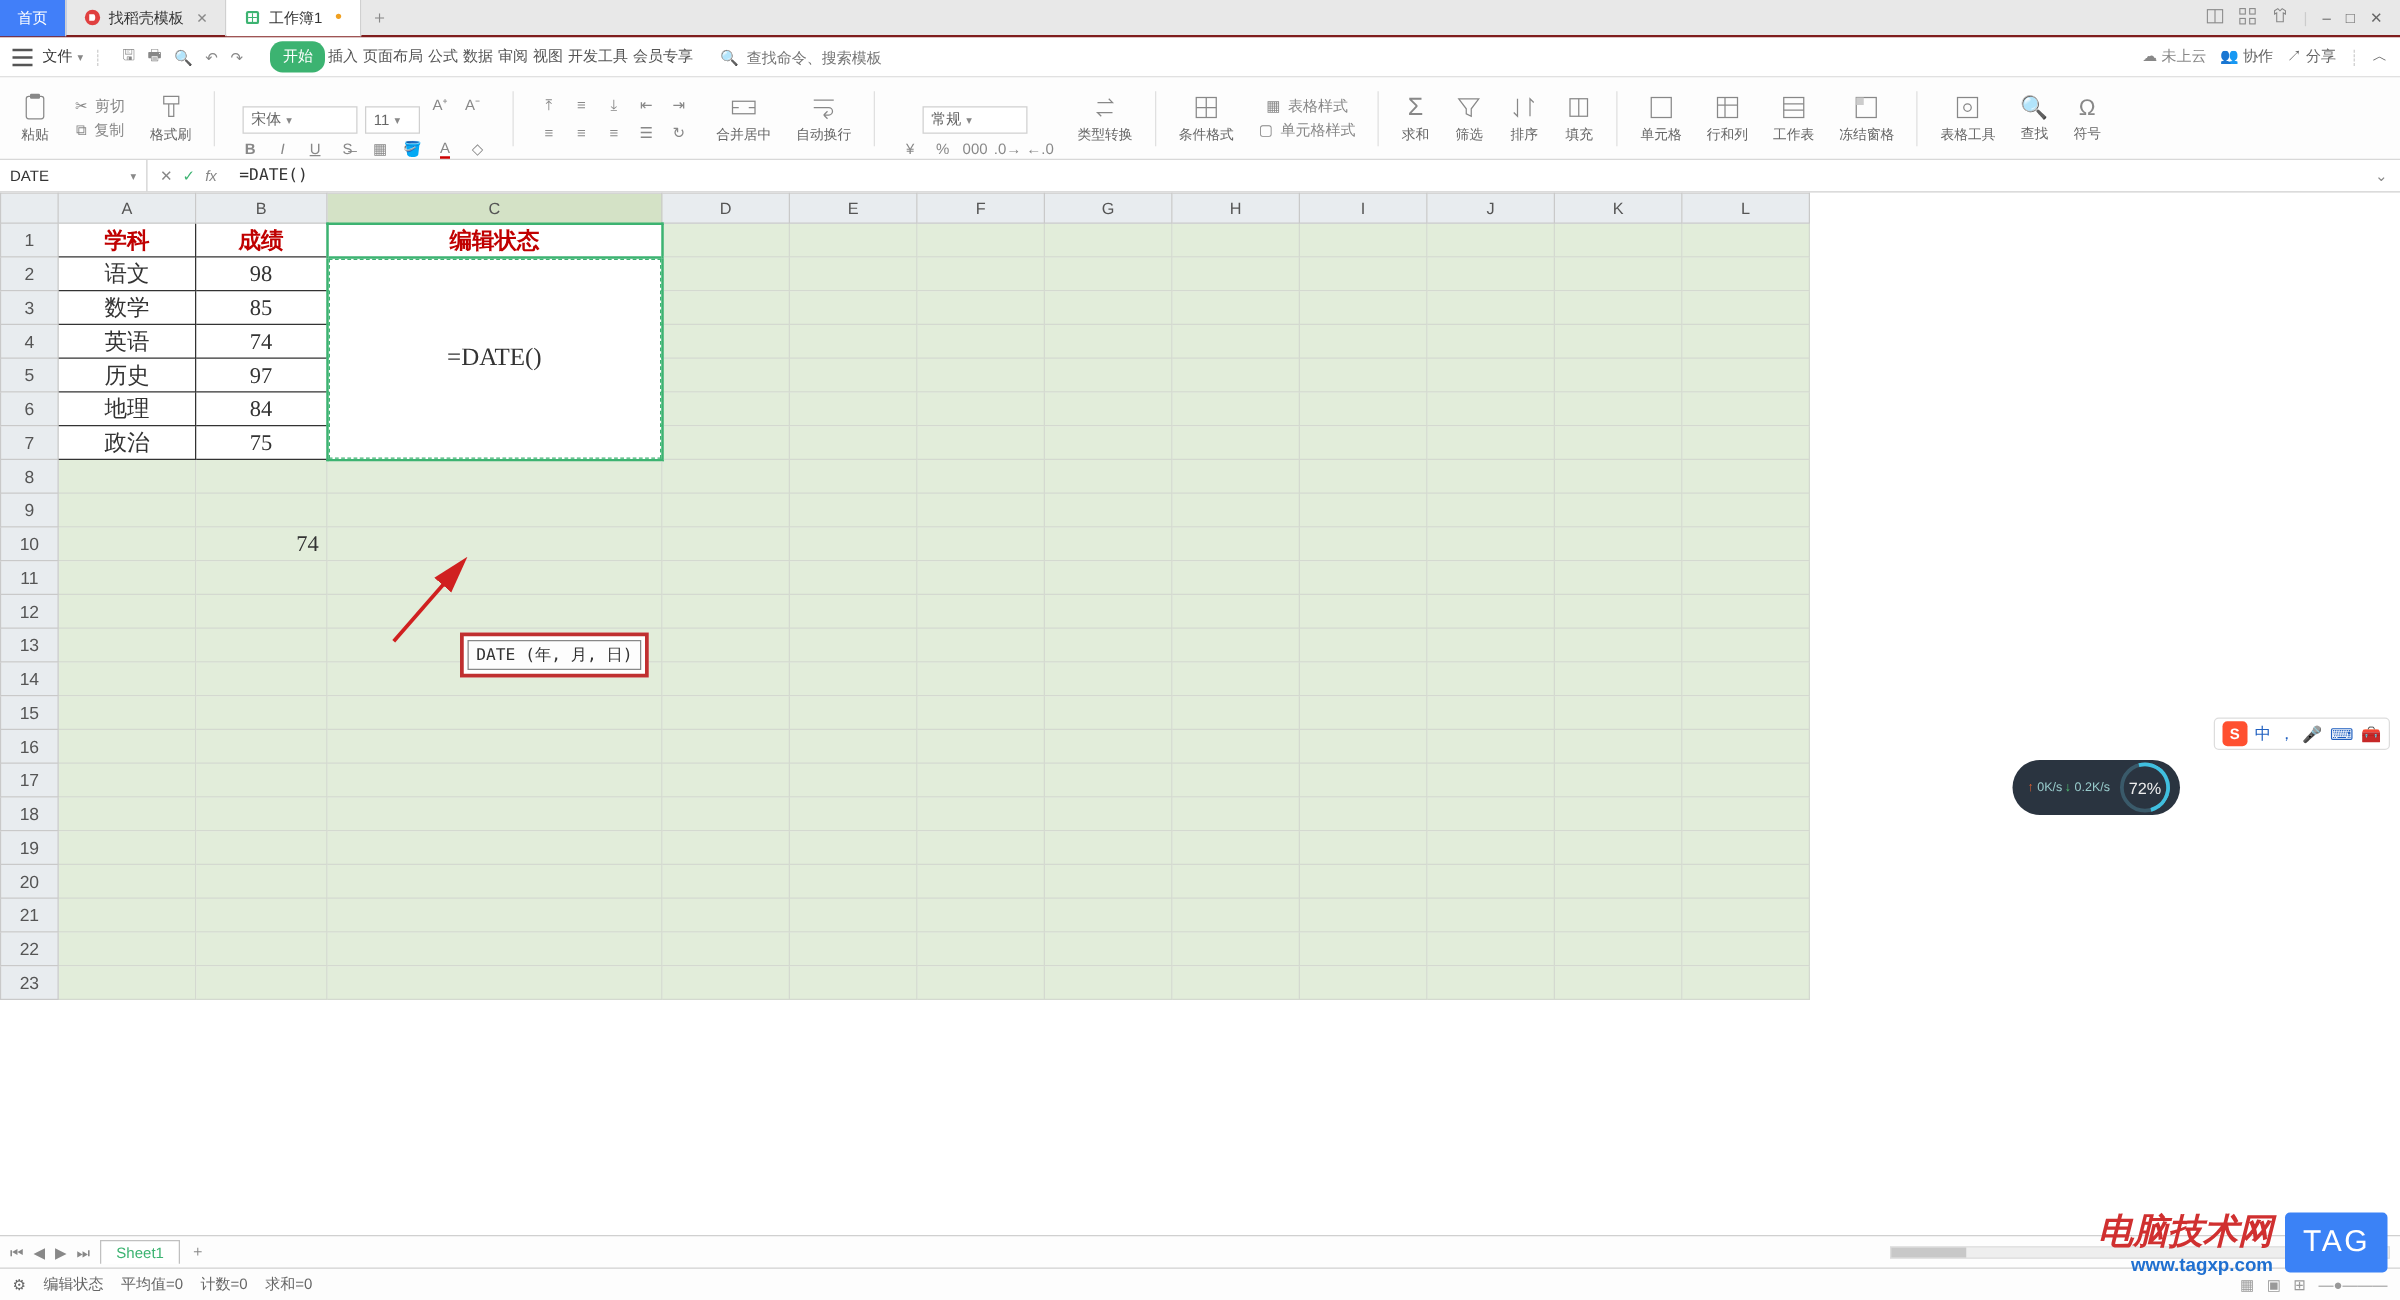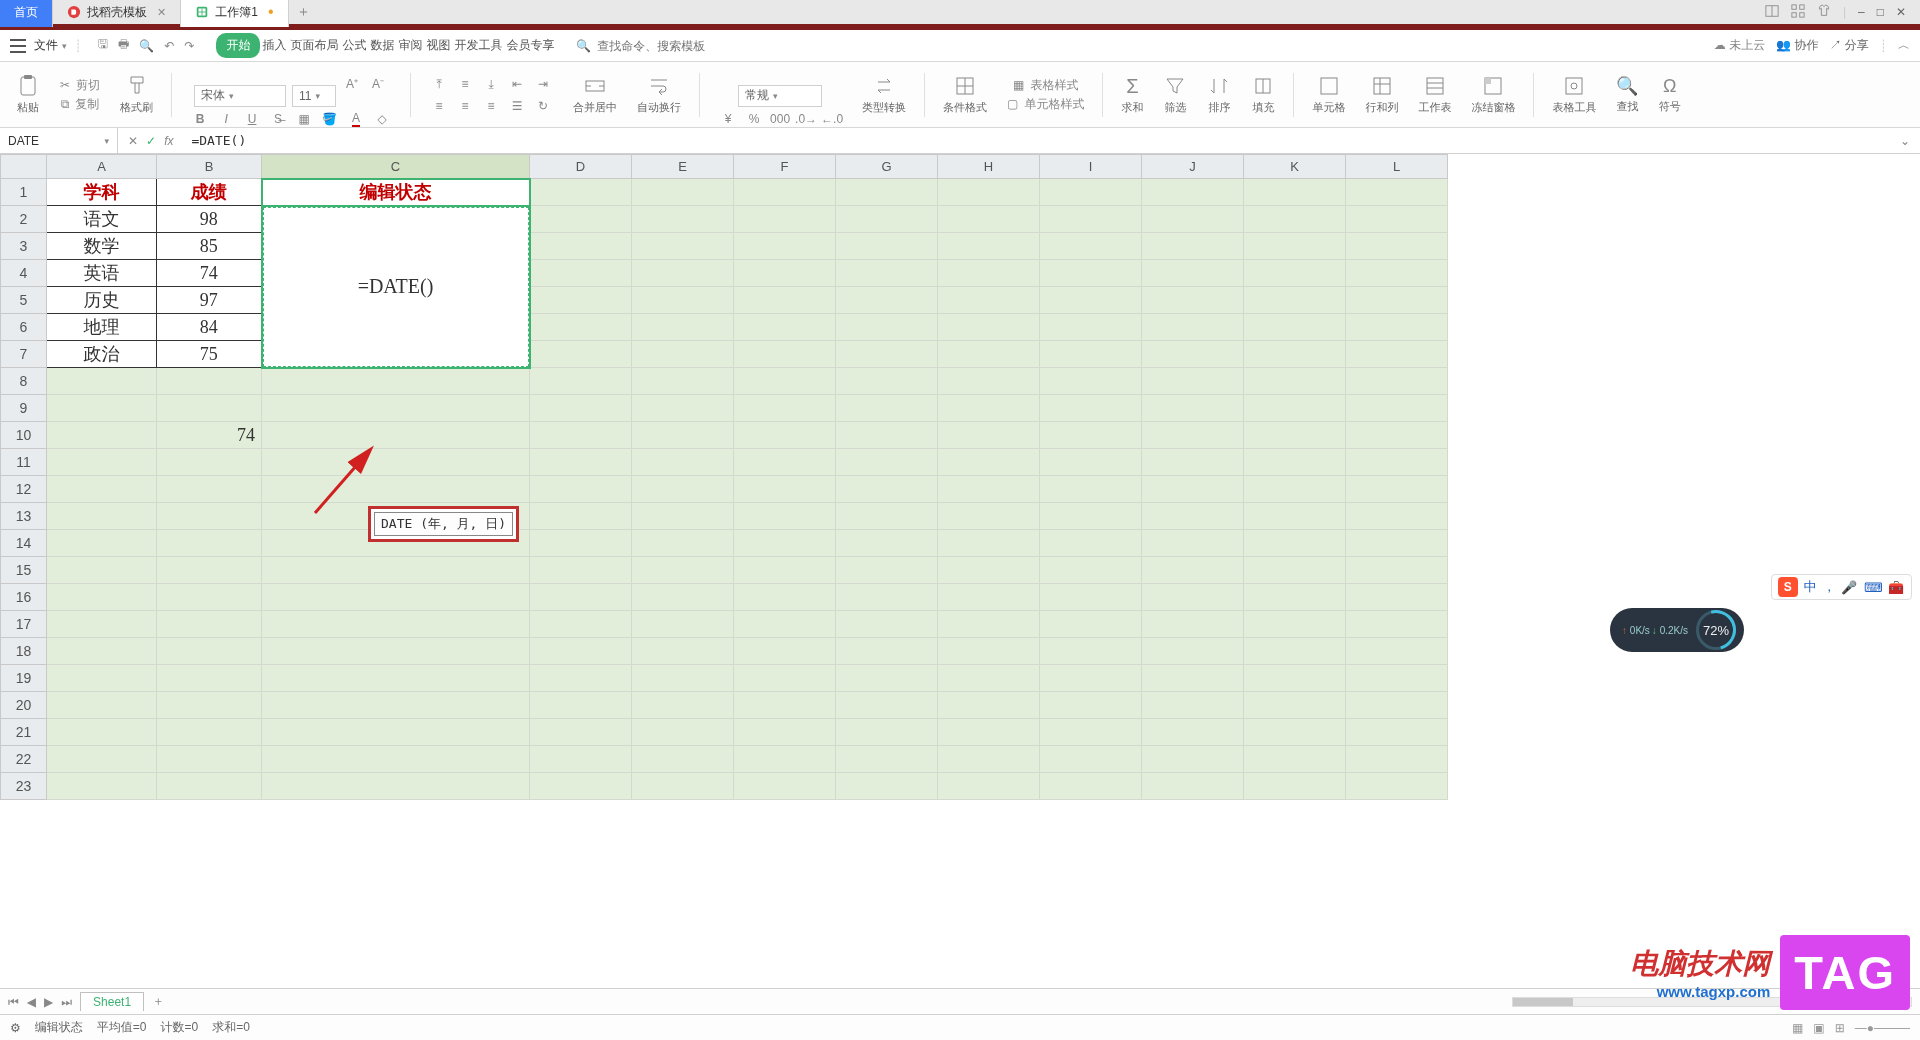--- a/index.html
+++ b/index.html
@@ -1,19 +1,19 @@
 <!DOCTYPE html>
 <html><head>
 <meta charset="utf-8">
 <style>
 * { margin: 0; padding: 0; box-sizing: border-box; font-family: "Microsoft YaHei", sans-serif; }
 body { background: #fff; overflow: hidden; width: 1920px; height: 1040px; position: relative; font-size: 12px; color: #333; }
 
 
-.titlebar { height: 30px; background: #e8e8e8; display: flex; align-items: center; border-bottom: 6px solid #7f1d1d; }
+.titlebar { height: 30px; background: #e8e8e8; display: flex; align-items: center; border-bottom: 2px solid #7f1d1d; }
 .tab { height: 30px; padding: 0 14px; display: flex; align-items: center; gap: 6px; border-right: 1px solid #d0d0d0; cursor: pointer; }
 .tab.active { background: #417ff9; color: #fff; }
 .tab.light { background: #fff; }
 .tab-icon { width: 14px; height: 14px; display: inline-block; }
 .close-x { color: #888; font-size: 11px; margin-left: 4px; }
 .dirty-dot { color: #f0a020; font-size: 16px; margin-left: 4px; }
 .tab-plus { width: 30px; text-align: center; color: #888; font-size: 14px; }
 .win-controls { margin-left: auto; display: flex; align-items: center; gap: 12px; padding-right: 14px; color: #666; }
 .win-controls span { cursor: pointer; }
 .win-icon { width: 14px; height: 14px; display: inline-block; }
@@ -86,25 +86,25 @@
 .sheettabs { height: 26px; border-top: 1px solid #d0d0d0; display: flex; align-items: center; padding: 0 8px; gap: 8px; color: #888; background: #fdfdfd; }
 .sheettab { border: 1px solid #c0c0c0; border-bottom: none; padding: 2px 12px; background: #fff; color: #3cb371; font-size: 12px; }
 .hsb { margin-left: auto; width: 400px; height: 10px; background: #eee; border: 1px solid #ddd; position: relative; }
 .hsb-thumb { position: absolute; left: 0; width: 60px; height: 100%; background: #c8c8c8; }
 
 
 .statusbar { height: 26px; border-top: 1px solid #d0d0d0; display: flex; align-items: center; padding: 0 10px; gap: 14px; color: #666; font-size: 12px; background: #fdfdfd; }
 .status-right { margin-left: auto; display: flex; align-items: center; gap: 10px; color: #999; }
 
 
-.watermark { position: absolute; right: 10px; bottom: 30px; display: flex; align-items: center; gap: 10px; }
+.watermark { position: absolute; right: 10px; bottom: 19px; display: flex; align-items: center; gap: 10px; }
 .wm-text { text-align: right; }
 .wm-text .t1 { color: #d03030; font-size: 28px; font-weight: bold; font-style: italic; }
 .wm-text .t2 { color: #2070d0; font-size: 15px; font-weight: bold; }
-.wm-tag { background: #d946ef; color: #fff; font-size: 47px; font-weight: bold; padding: 10px 14px; border-radius: 4px; letter-spacing: 2px; }
+.wm-tag { background: #3b82f6; color: #fff; font-size: 24px; font-weight: normal; padding: 10px 14px; border-radius: 4px; letter-spacing: 2px; }
 
 
 .ime-bar { position: absolute; right: 8px; top: 574px; display: flex; align-items: center; gap: 6px; background: #fff; border: 1px solid #ddd; border-radius: 4px; padding: 2px 6px; }
 .ime-s { width: 20px; height: 20px; background: #ff5030; color: #fff; border-radius: 4px; display: inline-flex; align-items: center; justify-content: center; font-weight: bold; }
 .ime-item { color: #2060c0; font-size: 13px; }
 
 .perf { position: absolute; right: 176px; top: 608px; background: #2a3440; color: #9cc; border-radius: 22px; height: 44px; padding: 4px 8px 4px 12px; display: flex; align-items: center; gap: 8px; font-size: 10px; }
 .perf-ring { width: 40px; height: 40px; border-radius: 50%; border: 3px solid #3a5a6a; display: flex; align-items: center; justify-content: center; color: #eee; font-size: 13px; position: relative; }
 .perf-ring::before { content: ""; position: absolute; inset: -3px; border-radius: 50%; border: 3px solid transparent; border-top-color: #40c0e0; border-right-color: #40c0e0; transform: rotate(30deg); }
 .perf-col { display: flex; flex-direction: row; gap: 2px; }

